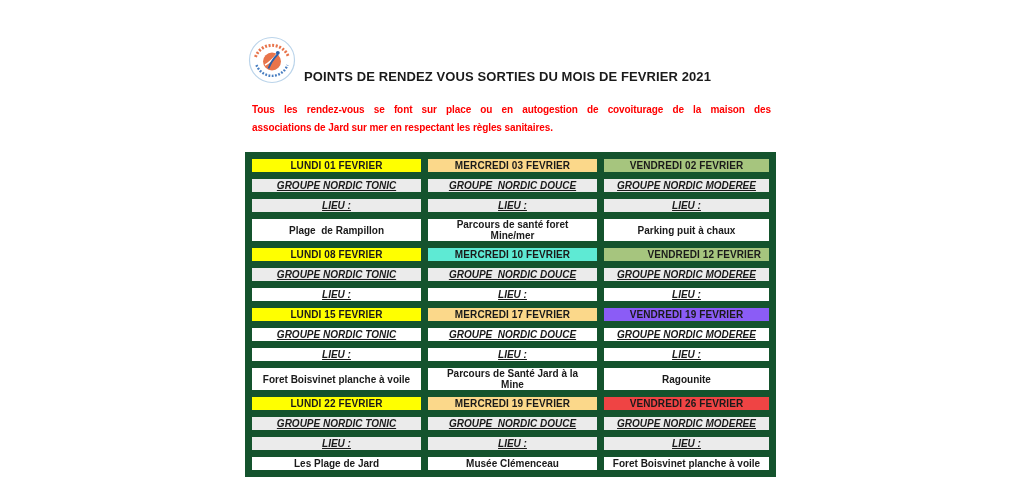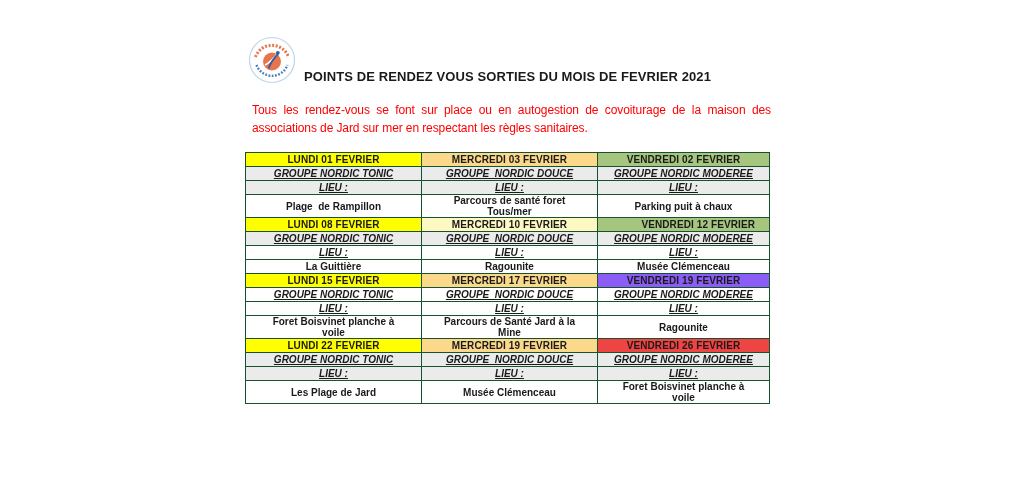--- a/index.html
+++ b/index.html
@@ -22,39 +22,39 @@
     width: 525px;
     text-align: center;
     font-weight: bold; font-size: 13px;
     color: #1A1A1A;
     letter-spacing: 0.1px;
   }
 
   .notice {
     position: absolute; left: 252px; top: 101px;
     width: 519px;
-    font-weight: normal; font-size: 12px;
+    font-weight: bold; font-size: 10px;
     letter-spacing: -0.1px;
     line-height: 18px;
   }
   .notice-line { width: 100%; }
   .notice-line.justify { text-align: justify; text-align-last: justify; }
 
   table.schedule {
     position: absolute; left: 245px; top: 152px;
     border-collapse: collapse;
     table-layout: fixed;
     width: 524px;
   }
   table.schedule td {
-    border: 1px solid #14532d;
+    border: 7px solid #14532d;
     height: 13px;
     text-align: center;
     vertical-align: middle;
-    padding: 0 14px;
+    padding: 0 8px;
     font-weight: bold;
     font-size: 10px;
     color: #1A1A1A;
     white-space: pre-wrap;
     overflow: hidden;
   }
   td.date-cell { letter-spacing: 0.1px; }
   td.group-cell, td.lieu-cell { font-style: italic; font-size: 9.5px; text-decoration: underline; }
   td.loc-cell { font-size: 10px; }
   td.nbt { border-top-style: hidden; }
@@ -100,42 +100,37 @@
           <td class="group-cell" style="background: rgb(235, 235, 235);">GROUPE  NORDIC DOUCE</td>
           <td class="group-cell" style="background: rgb(235, 235, 235);">GROUPE NORDIC MODEREE</td>
         </tr>
         <tr>
           <td class="lieu-cell" style="background: rgb(235, 235, 235);">LIEU :</td>
           <td class="lieu-cell" style="background: rgb(235, 235, 235);">LIEU :</td>
           <td class="lieu-cell" style="background: rgb(235, 235, 235);">LIEU :</td>
         </tr>
         <tr>
           <td class="loc-cell">Plage  de Rampillon</td>
-          <td class="loc-cell">Parcours de santé foret Tous/mer</td>
+          <td class="loc-cell">Parcours de santé foret Mine/mer</td>
           <td class="loc-cell">Parking puit à chaux</td>
         </tr>
         <tr>
           <td class="date-cell" style="background: rgb(255, 255, 0);">LUNDI 08 FEVRIER</td>
-          <td class="date-cell" style="background: #fef9c3;">MERCREDI 10 FEVRIER</td>
+          <td class="date-cell" style="background: #5eead4;">MERCREDI 10 FEVRIER</td>
           <td class="date-cell" style="background: rgb(166, 197, 126); text-align: right;">VENDREDI 12 FEVRIER</td>
         </tr>
         <tr>
           <td class="group-cell" style="background: rgb(235, 235, 235);">GROUPE NORDIC TONIC</td>
           <td class="group-cell" style="background: rgb(235, 235, 235);">GROUPE  NORDIC DOUCE</td>
           <td class="group-cell" style="background: rgb(235, 235, 235);">GROUPE NORDIC MODEREE</td>
         </tr>
         <tr>
           <td class="lieu-cell">LIEU :</td>
           <td class="lieu-cell">LIEU :</td>
           <td class="lieu-cell">LIEU :</td>
-        </tr>
-        <tr>
-          <td class="loc-cell">La Guittière</td>
-          <td class="loc-cell">Ragounite</td>
-          <td class="loc-cell">Musée Clémenceau</td>
         </tr>
         <tr>
           <td class="date-cell" style="background: rgb(255, 255, 0);">LUNDI 15 FEVRIER</td>
           <td class="date-cell" style="background: rgb(251, 216, 138);">MERCREDI 17 FEVRIER</td>
           <td class="date-cell" style="background: #8b5cf6;">VENDREDI 19 FEVRIER</td>
         </tr>
         <tr>
           <td class="group-cell">GROUPE NORDIC TONIC</td>
           <td class="group-cell">GROUPE  NORDIC DOUCE</td>
           <td class="group-cell">GROUPE NORDIC MODEREE</td>

